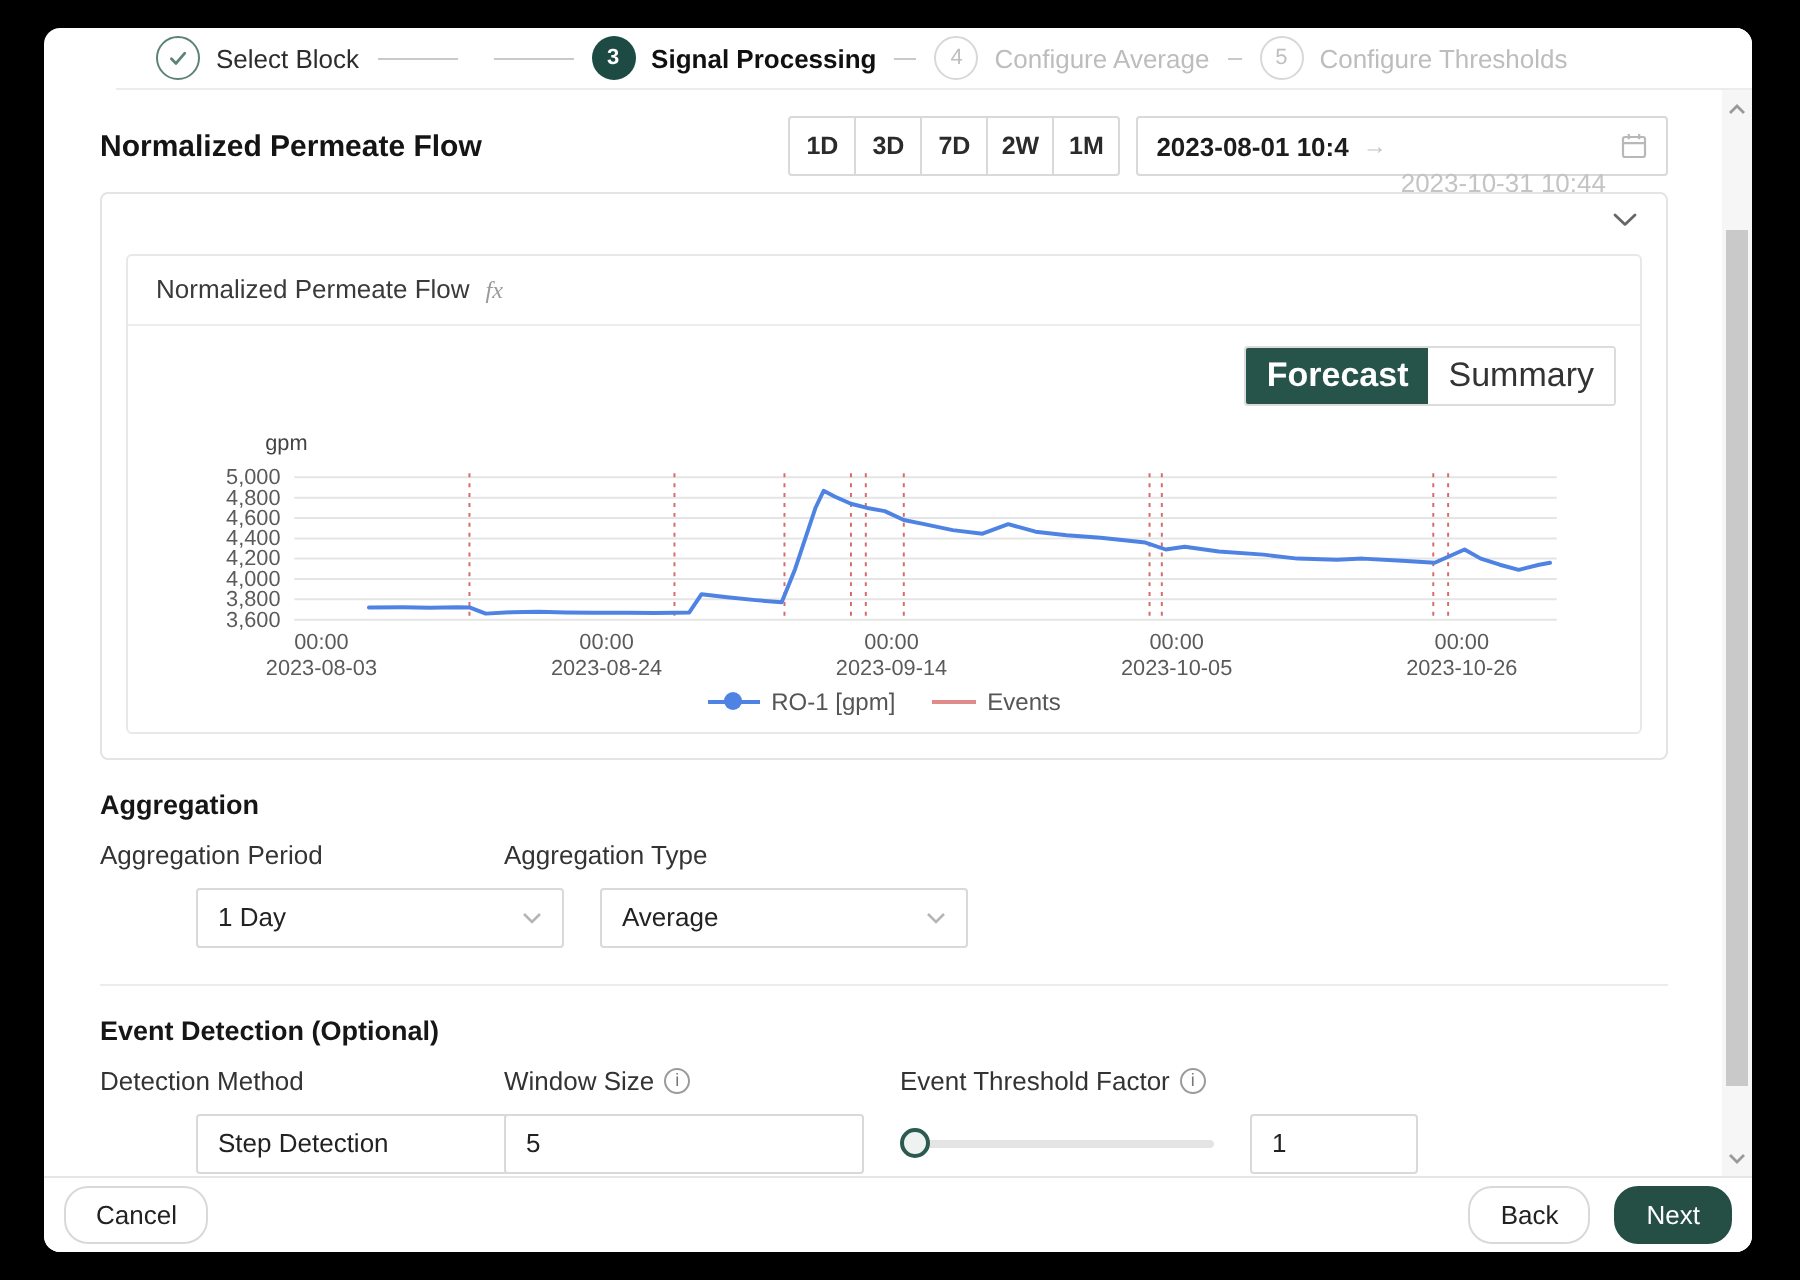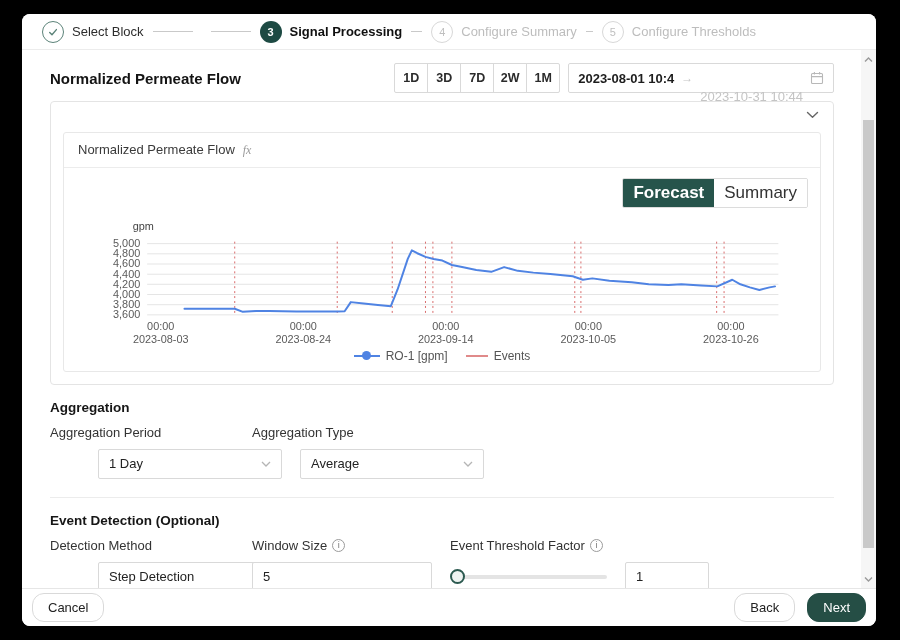--- a/index.html
+++ b/index.html
@@ -3,22 +3,22 @@
 <meta charset="utf-8">
 <style>
   * { box-sizing: border-box; margin: 0; padding: 0; }
   html,body { width:900px; height:640px; }
   body { background:#000; font-family:"Liberation Sans", sans-serif; position:relative; overflow:hidden; }
 
   .modal { position:absolute; left:22px; top:14px; width:854px; height:612px; background:#fff;
            border-radius:8px; overflow:hidden; display:flex; flex-direction:column; }
 
   
-  .stepper { height:36px; flex:none; display:flex; align-items:center; padding:4px 20px;
-             border-bottom:1px solid #ececec; background:#fff; }
+  .stepper { height:31px; flex:none; display:flex; align-items:center; padding:4px 20px;
+             border-bottom:1px solid #ececec; background:#fff;margin-left:36px; }
   .step { display:flex; align-items:center; gap:8px; flex:none; cursor:default; }
   .step-circle { width:22px; height:22px; border-radius:50%; display:flex; align-items:center;
                  justify-content:center; font-size:11px; flex:none; }
   .step.completed .step-circle { border:1.5px solid #5c8379; color:#5c8379; }
   .step.active .step-circle { background:#1d4a43; color:#fff; font-weight:700; }
   .step.upcoming .step-circle { border:1px solid #d8d8d8; color:#bfbfbf; }
   .step-label { font-size:13px; color:#2d2d2d; font-weight:500; white-space:nowrap; }
   .step.active .step-label { color:#101010; font-weight:700; }
   .step.upcoming .step-label { color:#bdbdbd; font-weight:400; }
   .connector { height:1px; background:#c9c9c9; flex:none; margin:0 9px; }
@@ -117,21 +117,21 @@
     </div>
     <div class="connector long"></div>
     <div class="connector long"></div>
     <div class="step active">
       <span class="step-circle">3</span>
       <span class="step-label">Signal Processing</span>
     </div>
     <div class="connector short"></div>
     <div class="step upcoming">
       <span class="step-circle">4</span>
-      <span class="step-label">Configure Summary</span>
+      <span class="step-label">Configure Average</span>
     </div>
     <div class="connector tiny"></div>
     <div class="step upcoming">
       <span class="step-circle">5</span>
       <span class="step-label">Configure Thresholds</span>
     </div>
   </div>
 
   <div class="content">
 

